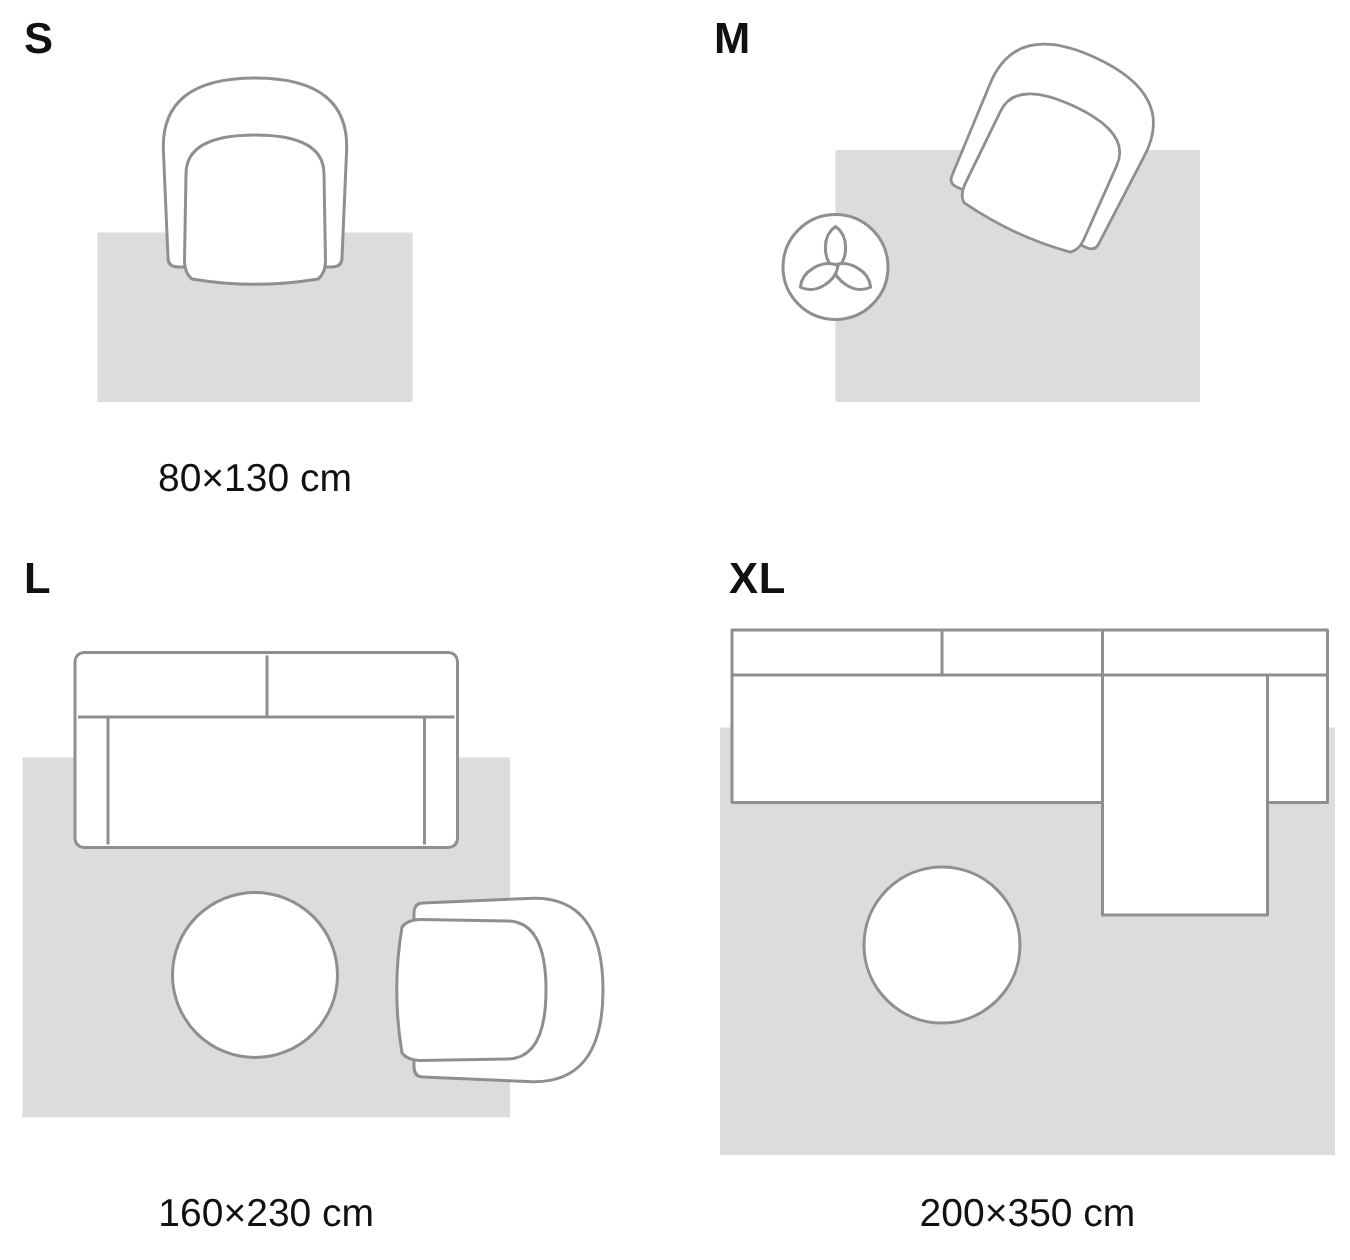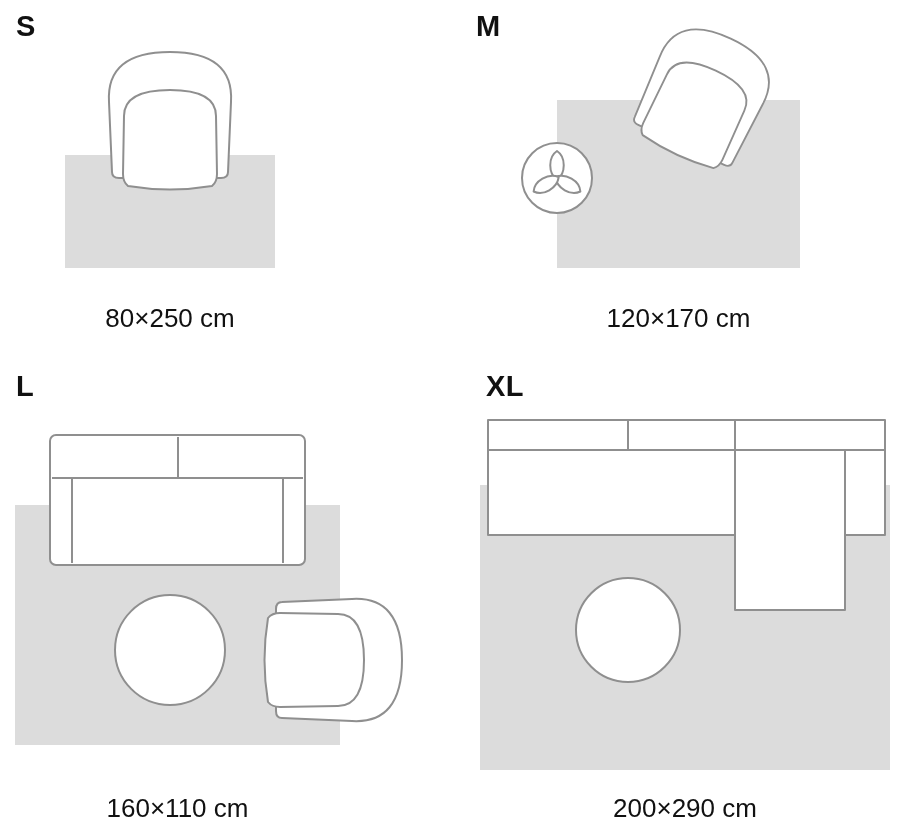--- a/index.html
+++ b/index.html
@@ -71,66 +71,65 @@
 </svg>
 
 <div class="canvas">
 
   <section class="cell" style="left:0; top:0; width:450px; height:360px">
     <div class="size-label" style="left:16px; top:10px">S</div>
     <svg width="450" height="360" viewBox="0 0 450 360">
       <rect class="rug" x="65" y="155" width="210" height="113"></rect>
       <use href="#chair-shape" transform="translate(170,120)"></use>
     </svg>
-    <div class="dim-label" style="left:65px; top:303px; width:210px">80×250 cm</div>
+    <div class="dim-label" style="left:65px; top:303px; width:210px">80×130 cm</div>
   </section>
 
   <section class="cell" style="left:450px; top:0; width:450px; height:360px">
     <div class="size-label" style="left:26px; top:10px">M</div>
     <svg width="450" height="360" viewBox="0 0 450 360">
       <rect class="rug" x="107" y="100" width="243" height="168"></rect>
       <use href="#chair-shape" transform="translate(254,96) rotate(25) scale(0.93)"></use>
       <g transform="translate(107,178)">
         <circle class="furn" cx="0" cy="0" r="35"></circle>
         <g>
           <path class="furn" d="M0,2 C-9,-5 -9,-21 0,-27 C9,-21 9,-5 0,2 Z"></path>
           <path class="furn" d="M0,2 C-9,-5 -9,-21 0,-27 C9,-21 9,-5 0,2 Z" transform="rotate(120)"></path>
           <path class="furn" d="M0,2 C-9,-5 -9,-21 0,-27 C9,-21 9,-5 0,2 Z" transform="rotate(240)"></path>
         </g>
       </g>
     </svg>
-    <div class="dim-label" style="left:107px; top:303px; width:243px">120×170 cm</div>
   </section>
 
   <section class="cell" style="left:0; top:360px; width:450px; height:480px">
     <div class="size-label" style="left:16px; top:10px">L</div>
     <svg width="450" height="480" viewBox="0 0 450 480">
       <rect class="rug" x="15" y="145" width="325" height="240"></rect>
       <g>
         <rect class="furn" x="50" y="75" width="255" height="130" rx="6"></rect>
         <line class="furn-line" x1="52" y1="118" x2="303" y2="118"></line>
         <line class="furn-line" x1="72" y1="118" x2="72" y2="203"></line>
         <line class="furn-line" x1="283" y1="118" x2="283" y2="203"></line>
         <line class="furn-line" x1="178" y1="77" x2="178" y2="118"></line>
       </g>
       <circle class="furn" cx="170" cy="290" r="55"></circle>
       <use href="#chair-shape" transform="translate(334,300) rotate(90)"></use>
     </svg>
-    <div class="dim-label" style="left:15px; top:433px; width:325px">160×110 cm</div>
+    <div class="dim-label" style="left:15px; top:433px; width:325px">160×230 cm</div>
   </section>
 
   <section class="cell" style="left:450px; top:360px; width:450px; height:480px">
     <div class="size-label" style="left:36px; top:10px">XL</div>
     <svg width="450" height="480" viewBox="0 0 450 480">
       <rect class="rug" x="30" y="125" width="410" height="285"></rect>
       <g>
         <path class="furn" d="M38,60 L435,60 L435,175 L395,175 L395,250 L285,250 L285,175 L38,175 Z"></path>
         <line class="furn-line" x1="38" y1="90" x2="435" y2="90"></line>
         <line class="furn-line" x1="178" y1="60" x2="178" y2="90"></line>
         <line class="furn-line" x1="285" y1="60" x2="285" y2="175"></line>
         <line class="furn-line" x1="395" y1="90" x2="395" y2="175"></line>
       </g>
       <circle class="furn" cx="178" cy="270" r="52"></circle>
     </svg>
-    <div class="dim-label" style="left:30px; top:433px; width:410px">200×290 cm</div>
+    <div class="dim-label" style="left:30px; top:433px; width:410px">200×350 cm</div>
   </section>
 
 </div>
 
 </body></html>

